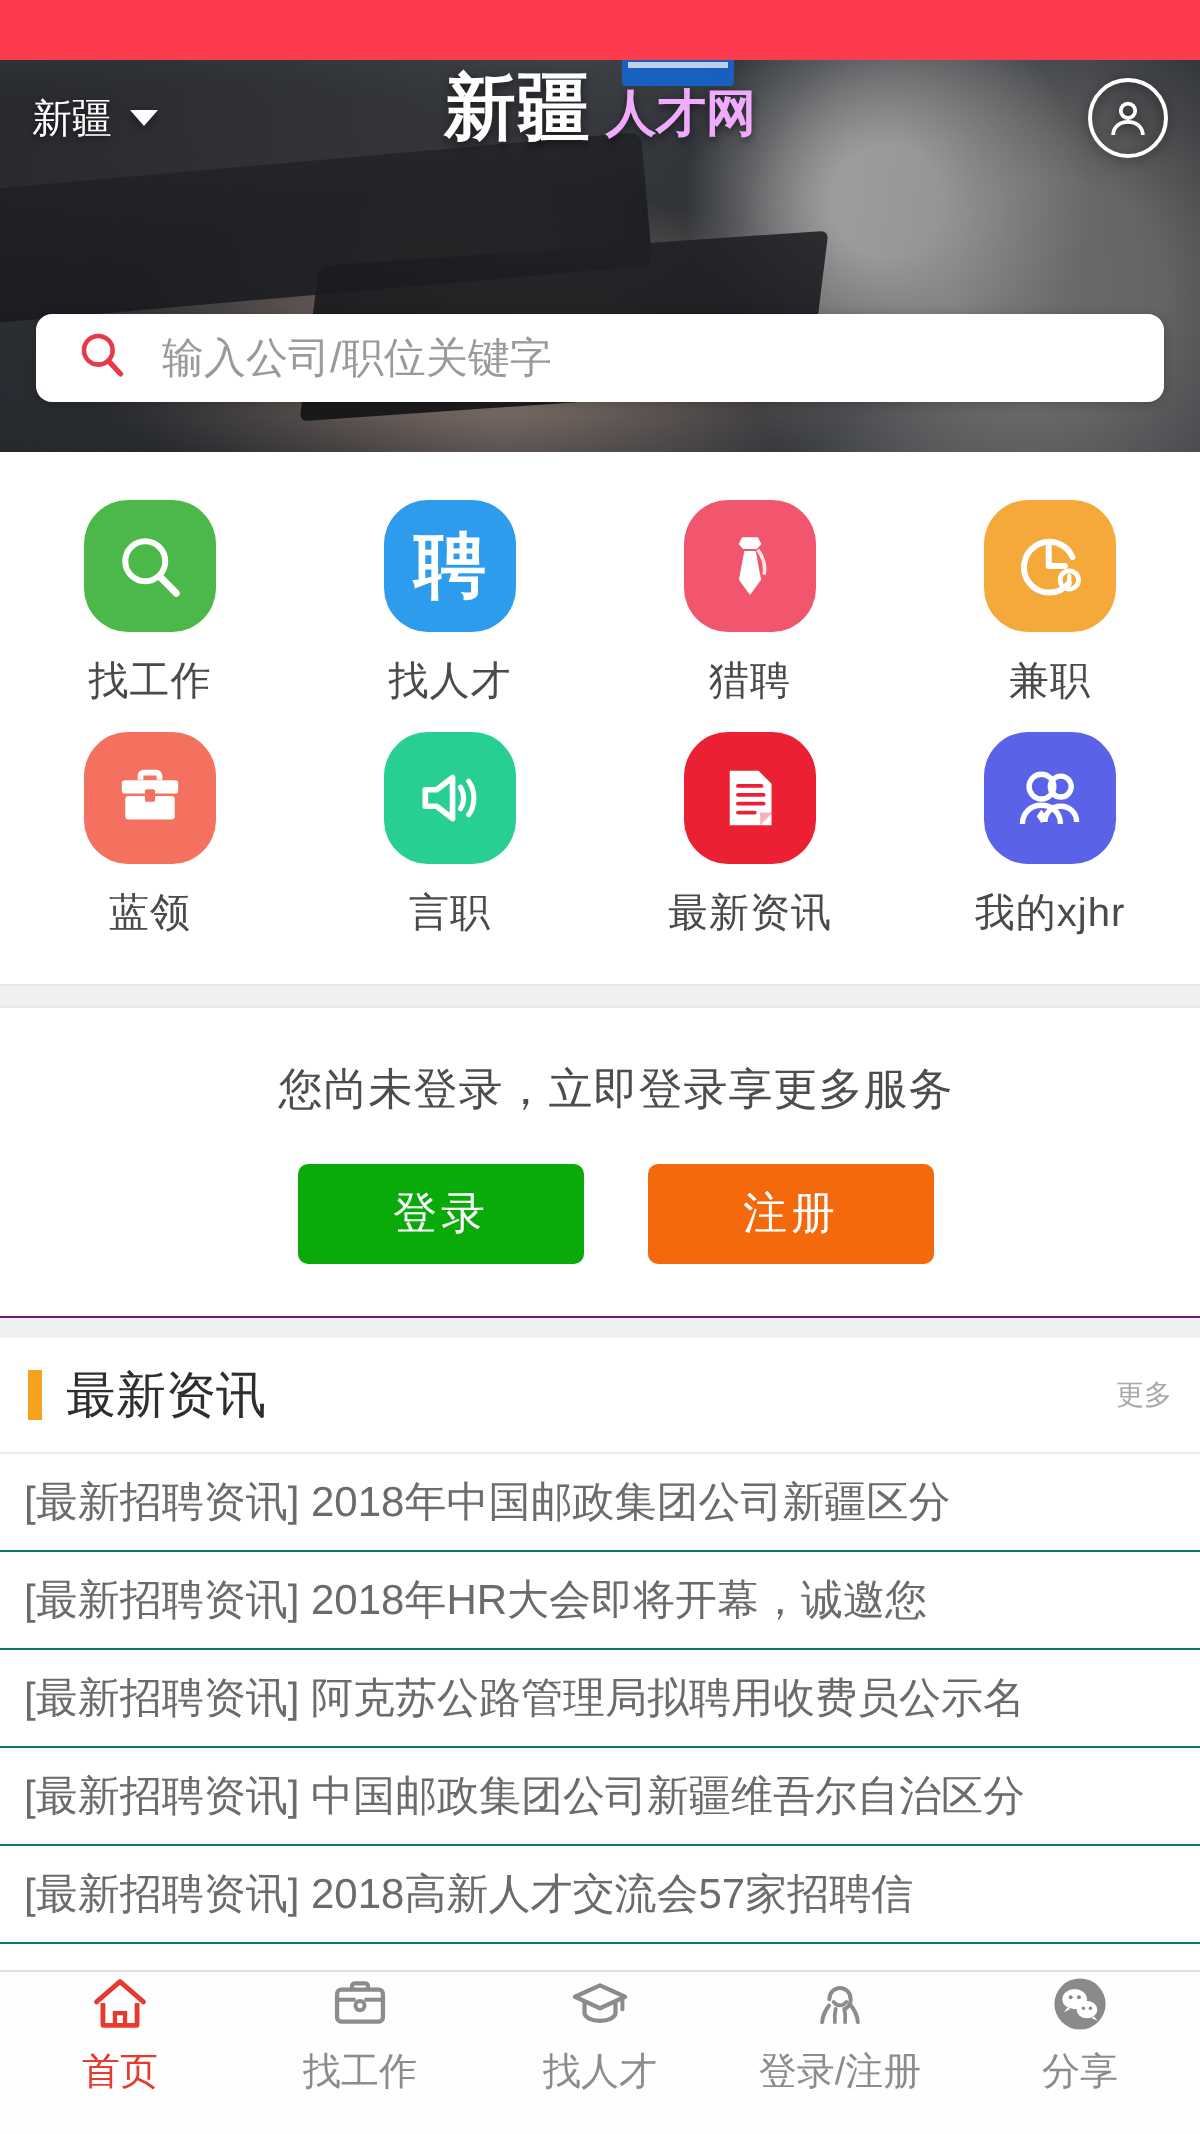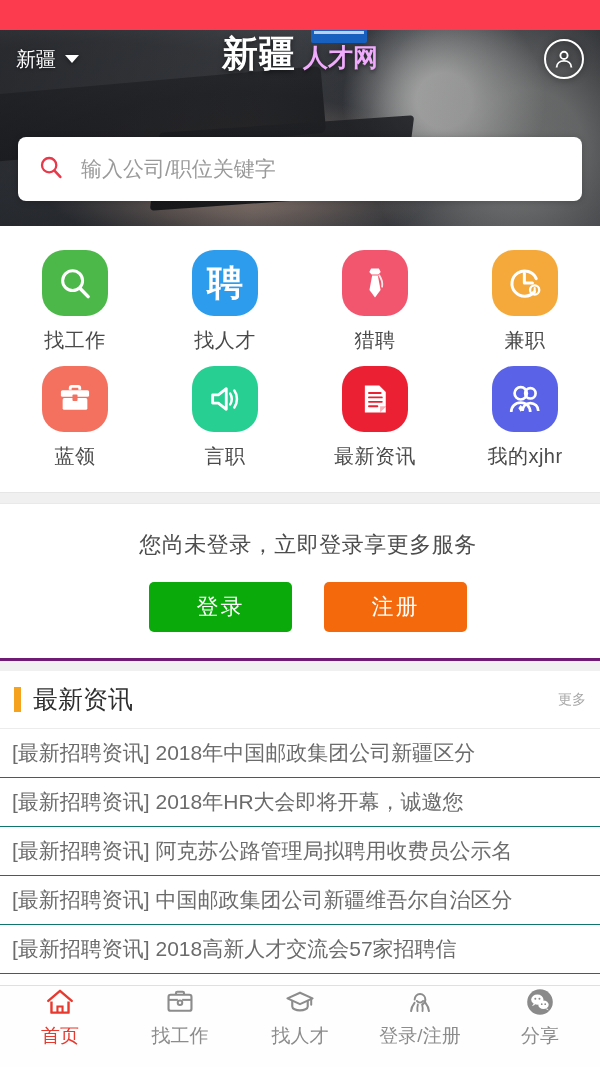--- a/index.html
+++ b/index.html
@@ -107,21 +107,21 @@
     width: 40px; height: 40px; border-radius: 50%;
     border: 2px solid #ffffff;
     display:flex; align-items:center; justify-content:center;
     filter: drop-shadow(0 1px 3px rgba(0,0,0,.5));
   }
   .avatar-btn svg { display:block; }
 
   
   .searchbar {
     position: absolute; left: 18px; right: 18px; bottom: 25px;
-    height: 64px; background: #ffffff;
+    height: 44px; background: #ffffff;
     border-radius: 8px;
     display: flex; align-items: center;
     padding: 0 20px;
     z-index: 5;
     box-shadow: 0 1px 6px rgba(0,0,0,.22);
   }
   .search-ph {
     color: #9a9a9a; font-size: 21px; margin-left: 17px;
   }
 
@@ -151,21 +151,21 @@
     color:#fff; font-size: 36px; font-weight: 700; line-height:1;
     font-family:"Liberation Sans","DejaVu Sans",sans-serif;
   }
 
   
   .gap { height: 10px; background: #f0f0f0; }
   .login-card {
     background:#fff; text-align:center;
     padding: 26px 0 26px 16px;
     border-top: 1px solid #e9e9e9;
-    border-bottom: 3px solid #701a75;
+    border-bottom: 1px solid #701a75;
   }
   .login-msg { font-size: 22px; color: #4d4d4d; margin-bottom: 22px; letter-spacing:.5px;}
   .login-btns { display:flex; justify-content:center; gap: 32px; align-items: flex-end; }
   .btn {
     width: 143px; height: 50px; border-radius: 5px;
     display:flex; align-items:center; justify-content:center;
     color:#fff; font-size: 22px; border:none; letter-spacing:2px;
     font-family:"Liberation Sans","DejaVu Sans",sans-serif;
   }
   .btn-login { background: #0aaa0a; }

